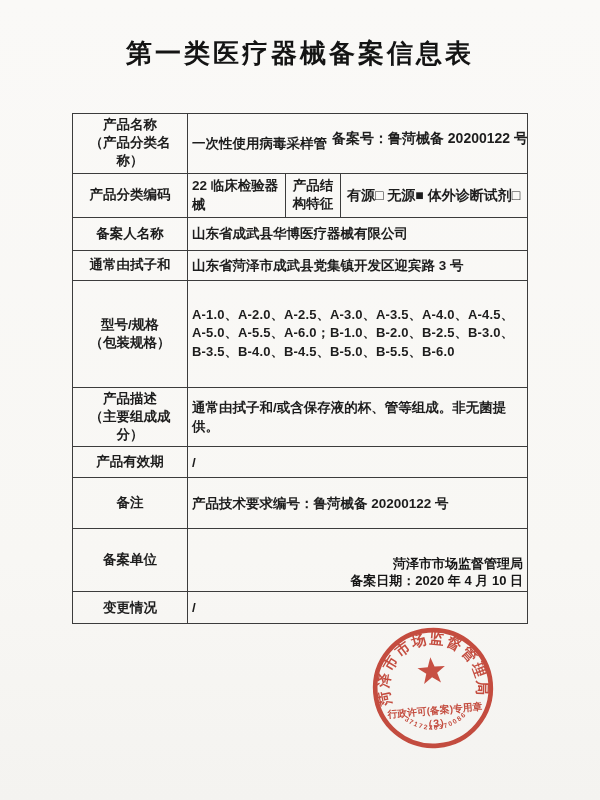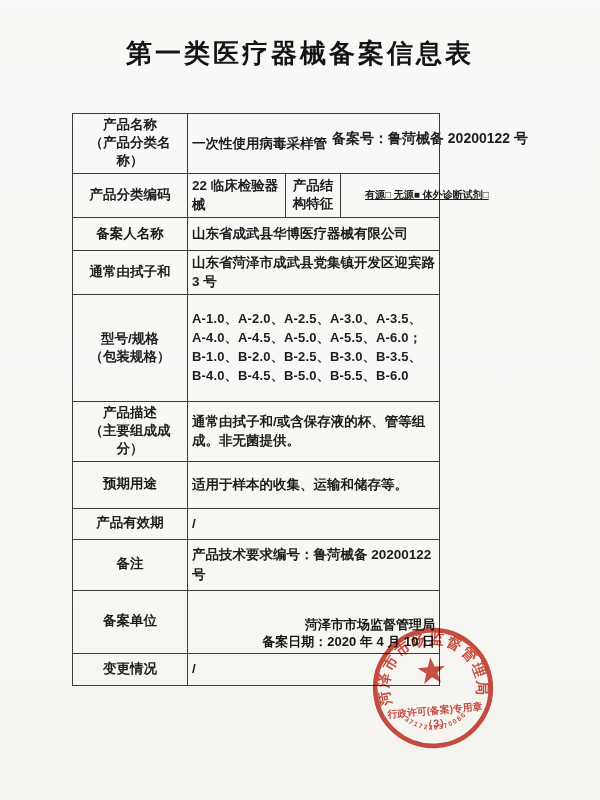--- a/index.html
+++ b/index.html
@@ -20,21 +20,21 @@
     text-align:center;
     font-size:26px;font-weight:700;letter-spacing:3px;
     color:#141414;
   }
   .record-no{
     position:absolute;top:86px;left:72px;width:456px;
     text-align:right;
     font-size:14px;font-weight:600;color:#1d1d1d;margin-top:44px;
   }
   table.form{
-    position:absolute;left:72px;top:113px;width:368px;
+    position:absolute;left:72px;top:113px;width:456px;
     border-collapse:collapse;table-layout:fixed;
   }
   table.form td{
     border:1.5px solid #3c3c3c;
     font-size:13.5px;font-weight:600;color:#1d1d1d;
     vertical-align:middle;
     padding:2px 4px;
   }
   td.lbl{
     text-align:center;
@@ -42,21 +42,21 @@
     font-size:13px;
     line-height:1.35;
     padding:2px 2px;
   }
   td.val{
     text-align:left;
     padding:2px 10px 2px 12px;
     line-height:1.45;
   }
   td.val.spec{font-size:13px;letter-spacing:0.2px;}
-  td.val.feature{font-size:10px;white-space:nowrap;padding-left:24px;text-decoration:underline;}
+  td.val.feature{font-size:14px;white-space:nowrap;padding-left:6px;}
   td.seal-cell{position:relative;}
   .seal-text{
     position:absolute;right:4px;bottom:2px;
     text-align:right;font-size:13px;font-weight:600;
     line-height:1.3;color:#151515;white-space:nowrap;
   }
   .stamp{
     position:absolute;left:369px;top:624px;width:128px;height:128px;
     transform:rotate(-5deg);
     opacity:0.87;
@@ -109,24 +109,20 @@
       <tr style="height:107px">
         <td class="lbl">型号/规格
 （包装规格）</td>
         <td class="val spec" colspan="3">A-1.0、A-2.0、A-2.5、A-3.0、A-3.5、A-4.0、A-4.5、A-5.0、A-5.5、A-6.0；B-1.0、B-2.0、B-2.5、B-3.0、B-3.5、B-4.0、B-4.5、B-5.0、B-5.5、B-6.0</td>
       </tr>
       <tr style="height:58px">
         <td class="lbl">产品描述
 （主要组成成分）</td>
         <td class="val" colspan="3">通常由拭子和/或含保存液的杯、管等组成。非无菌提供。</td>
       </tr>
-      <tr style="height:47px">
-        <td class="lbl">预期用途</td>
-        <td class="val" colspan="3">适用于样本的收集、运输和储存等。</td>
-      </tr>
       <tr style="height:31px">
         <td class="lbl">产品有效期</td>
         <td class="val" colspan="3">/</td>
       </tr>
       <tr style="height:51px">
         <td class="lbl">备注</td>
         <td class="val" colspan="3">产品技术要求编号：鲁菏械备 20200122 号</td>
       </tr>
       <tr style="height:63px">
         <td class="lbl">备案单位</td>

